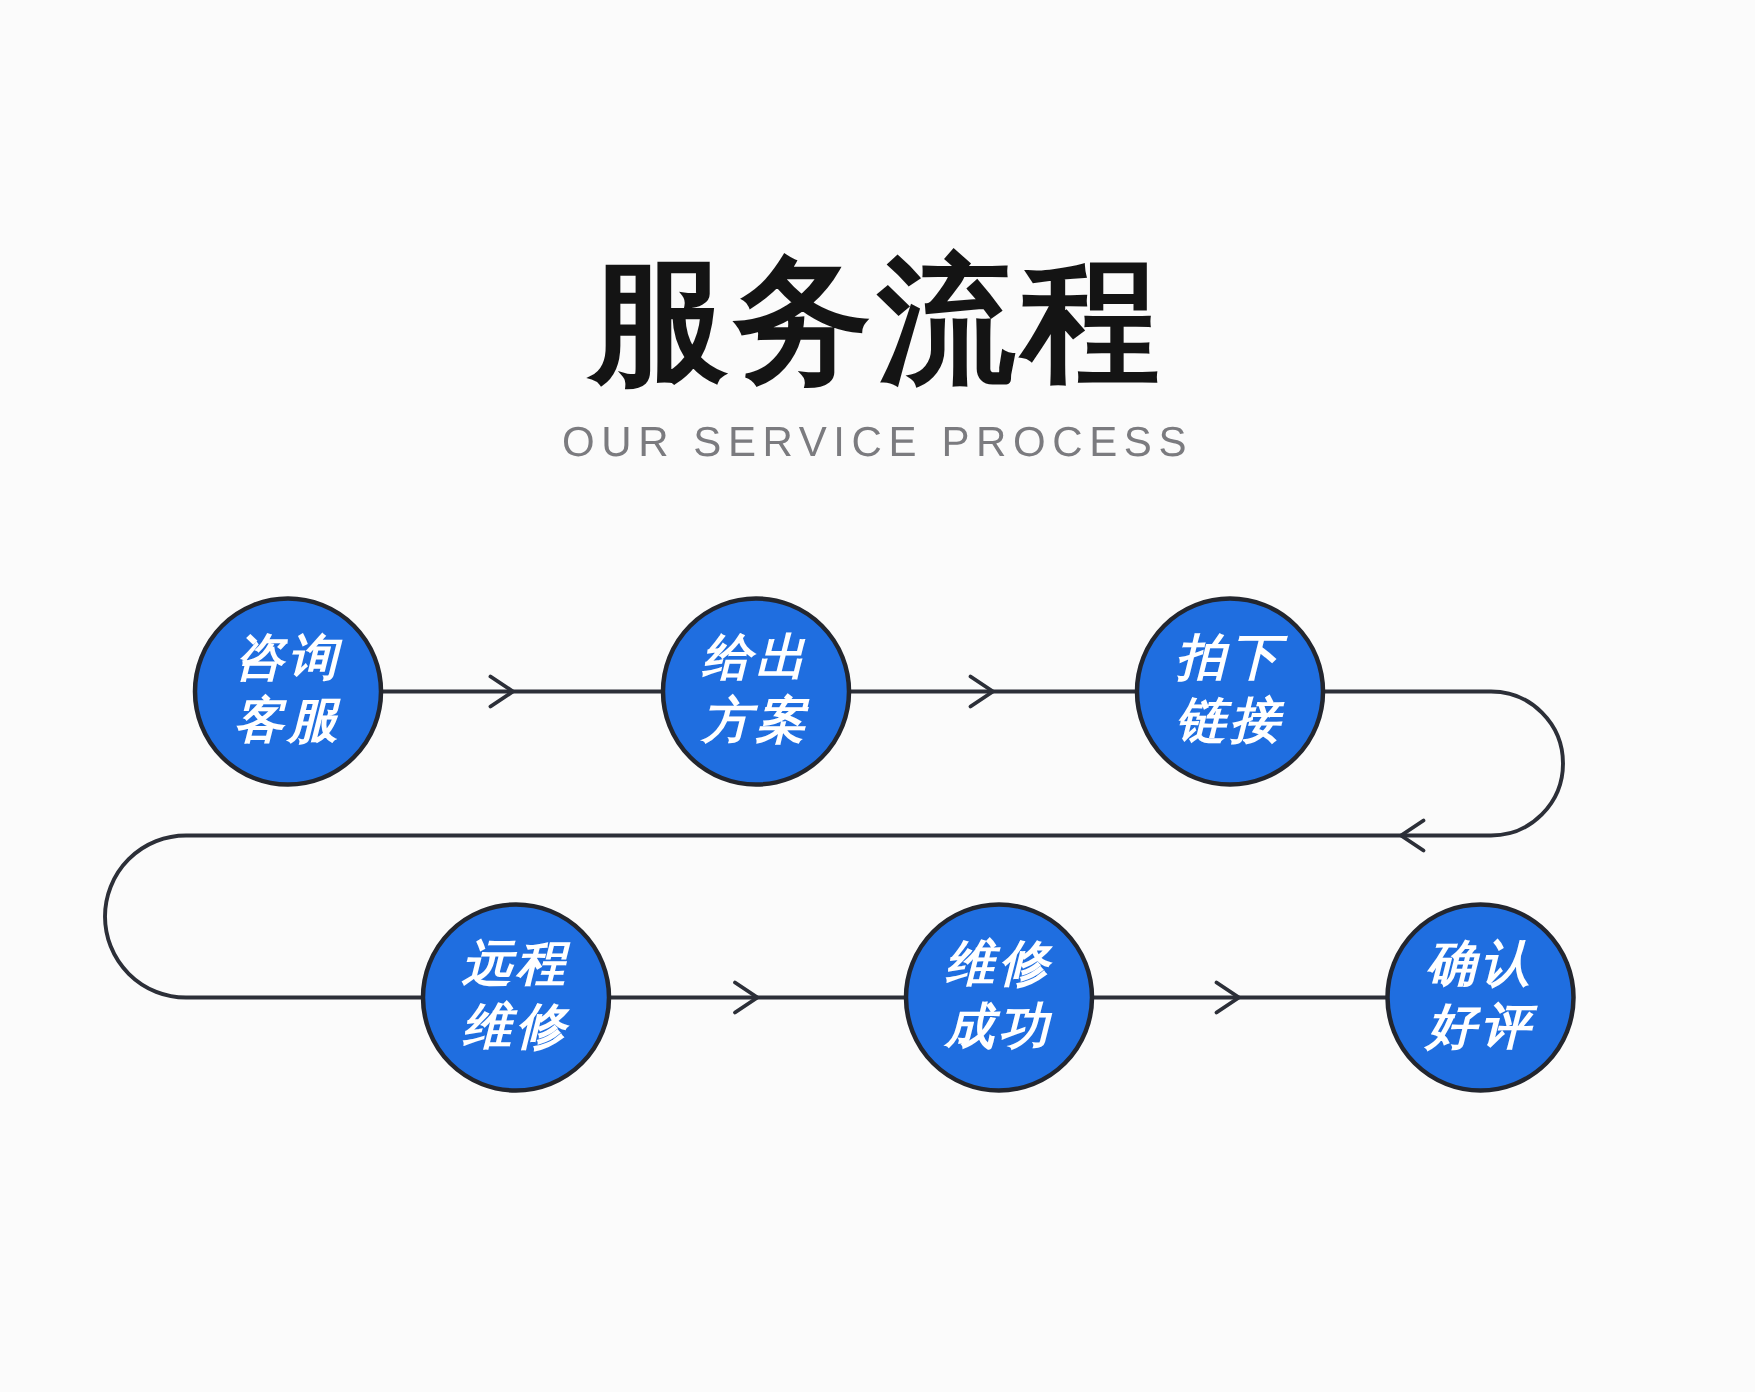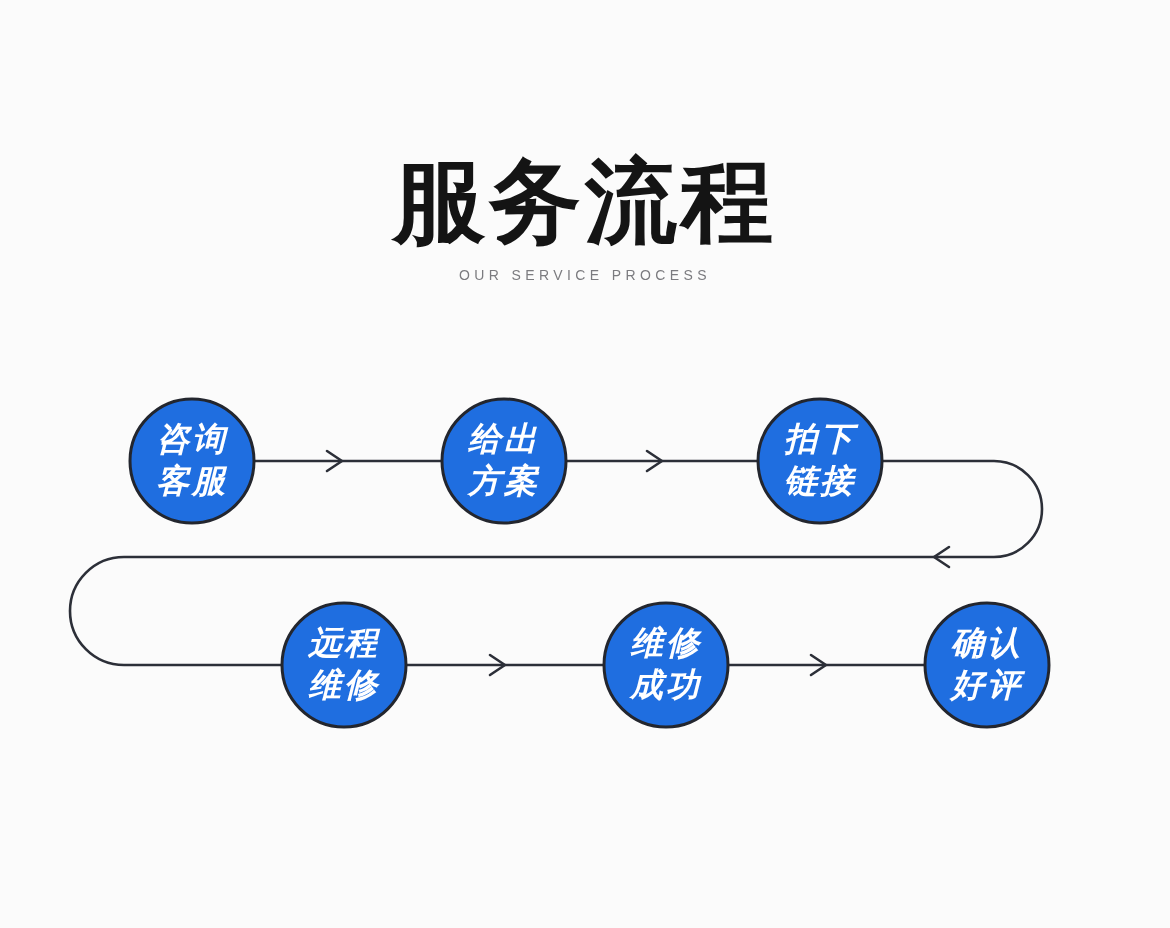--- a/index.html
+++ b/index.html
@@ -27,27 +27,27 @@
     width: 1170px;
     text-align: center;
   }
   .title {
     font-family: "DejaVu Sans", "Liberation Sans", sans-serif;
     font-size: 92px;
     font-weight: 700;
     color: #141414;
     letter-spacing: 4px;
     line-height: 1.12;
-    margin: 0;
+    margin: 12px;
     white-space: nowrap;
   }
   .subtitle {
     margin-top: 14px;
     font-family: "Liberation Sans", "DejaVu Sans", sans-serif;
-    font-size: 14px;
+    font-size: 28px;
     font-weight: 400;
     color: #7b7b7f;
     letter-spacing: 4.4px;
     white-space: nowrap;
   }
   .flow-wrap {
     position: absolute;
     left: 0;
     top: 0;
     width: 1170px;

